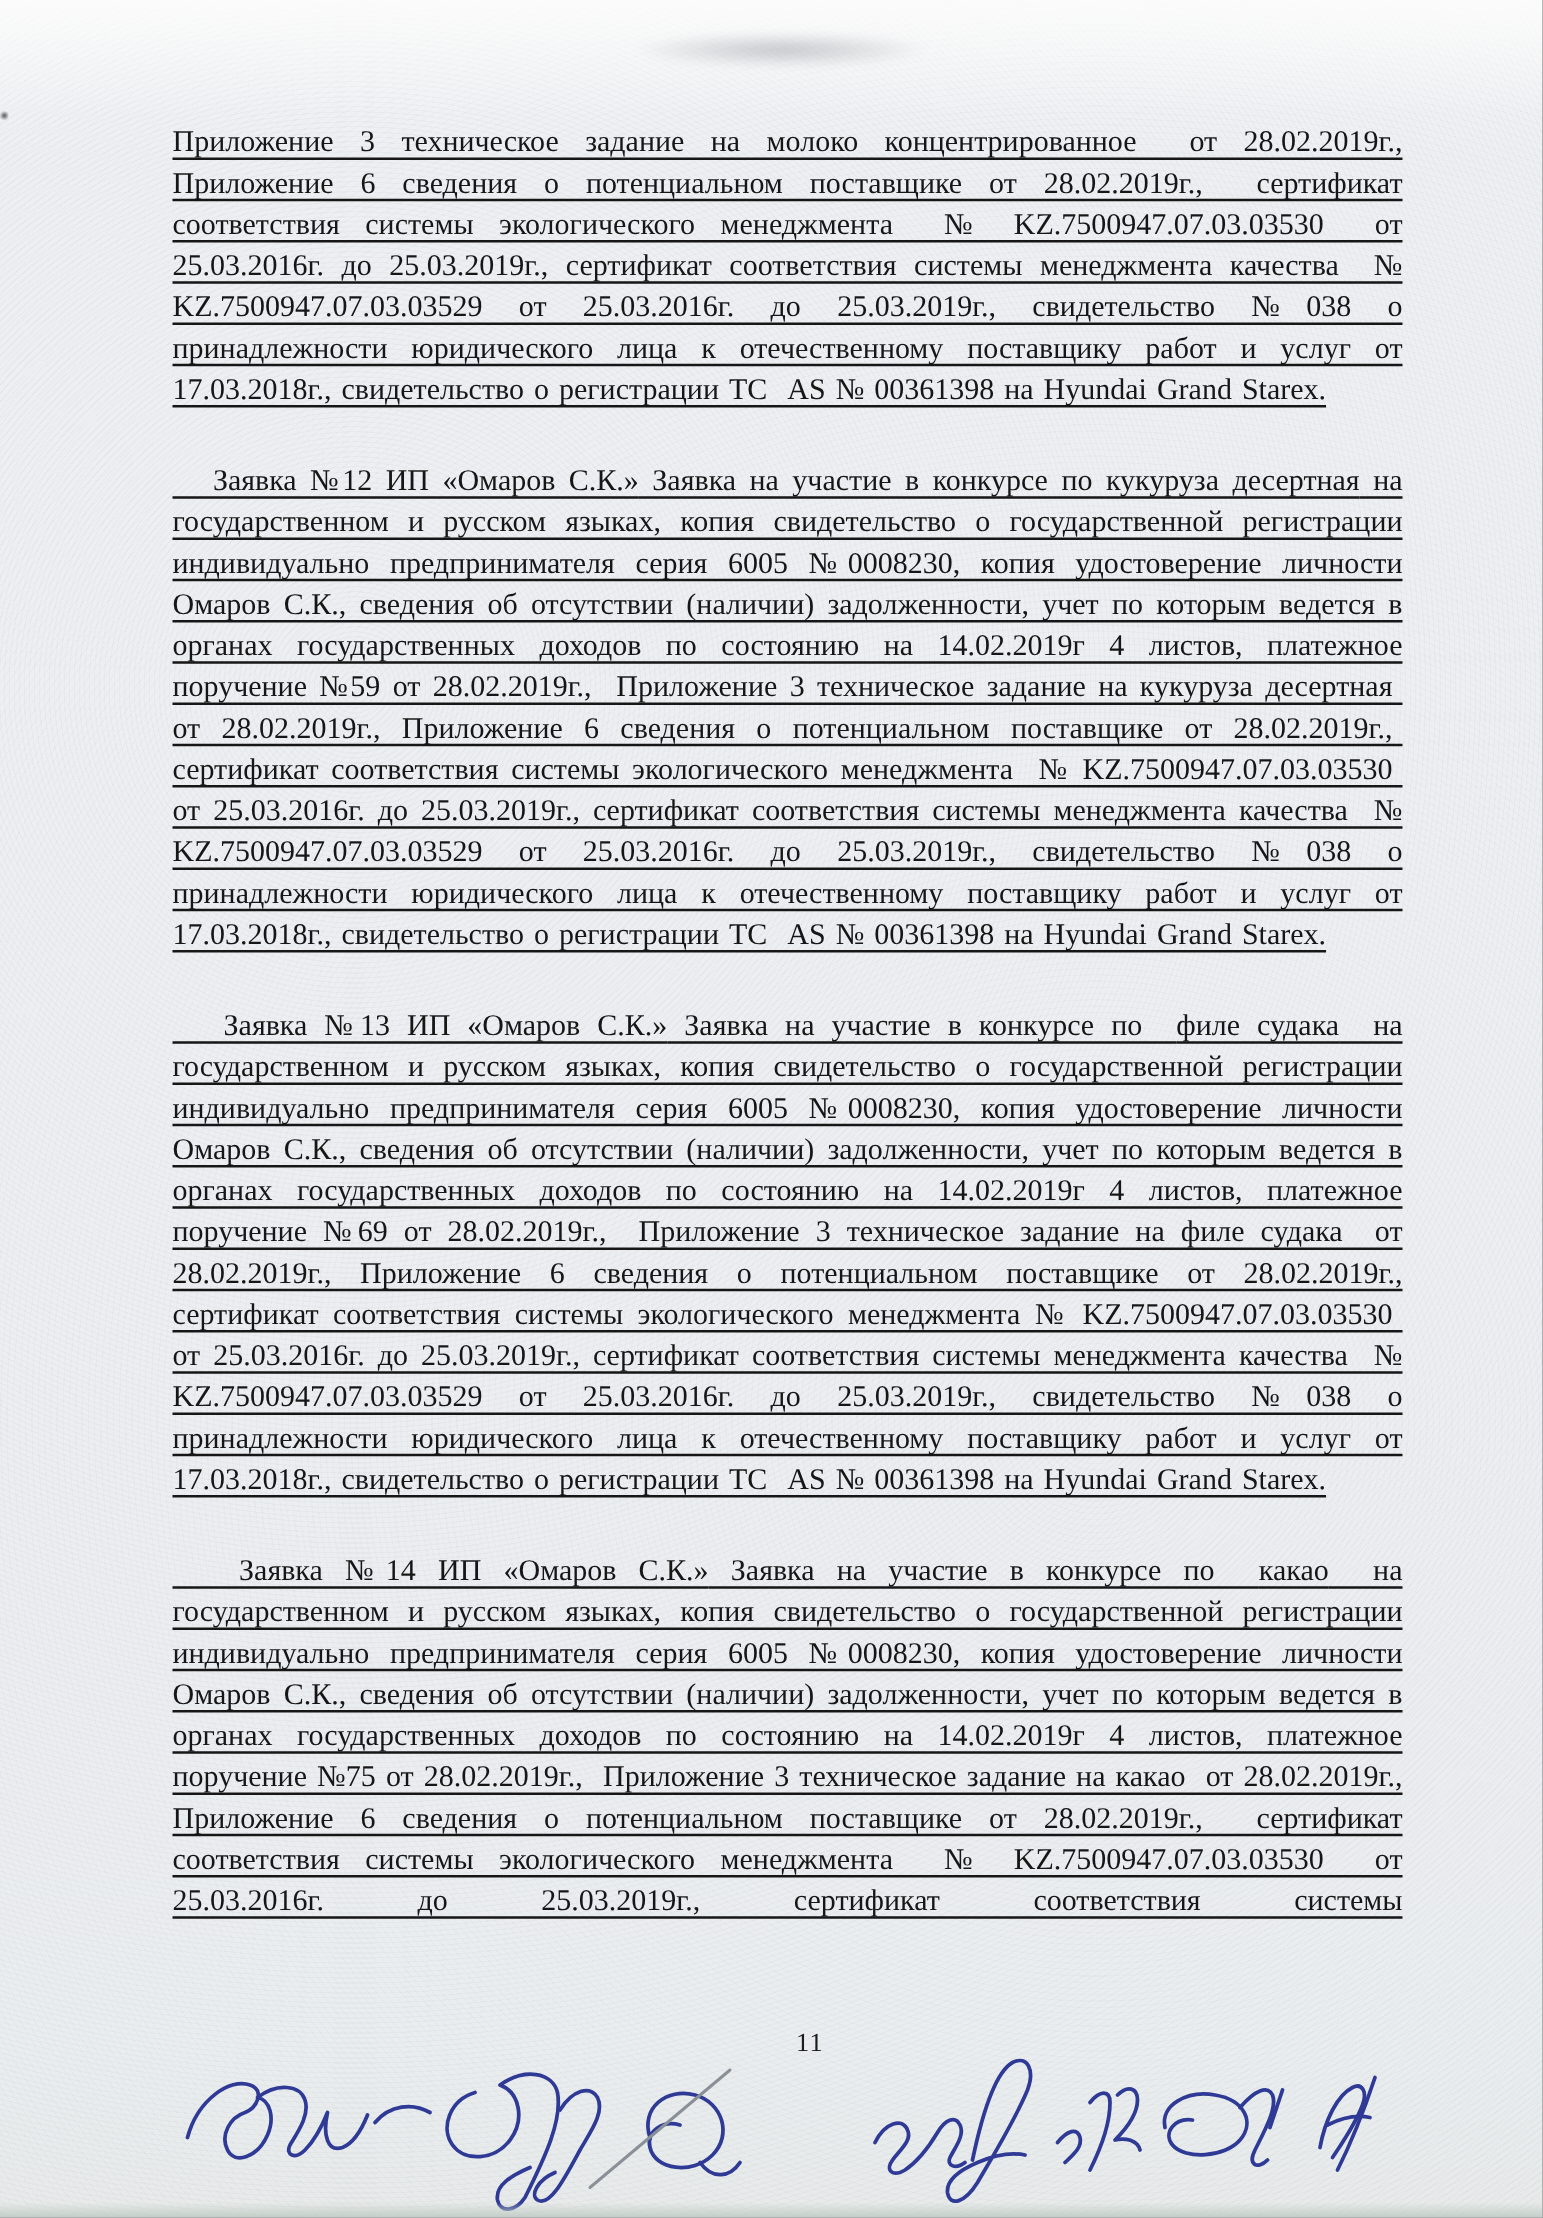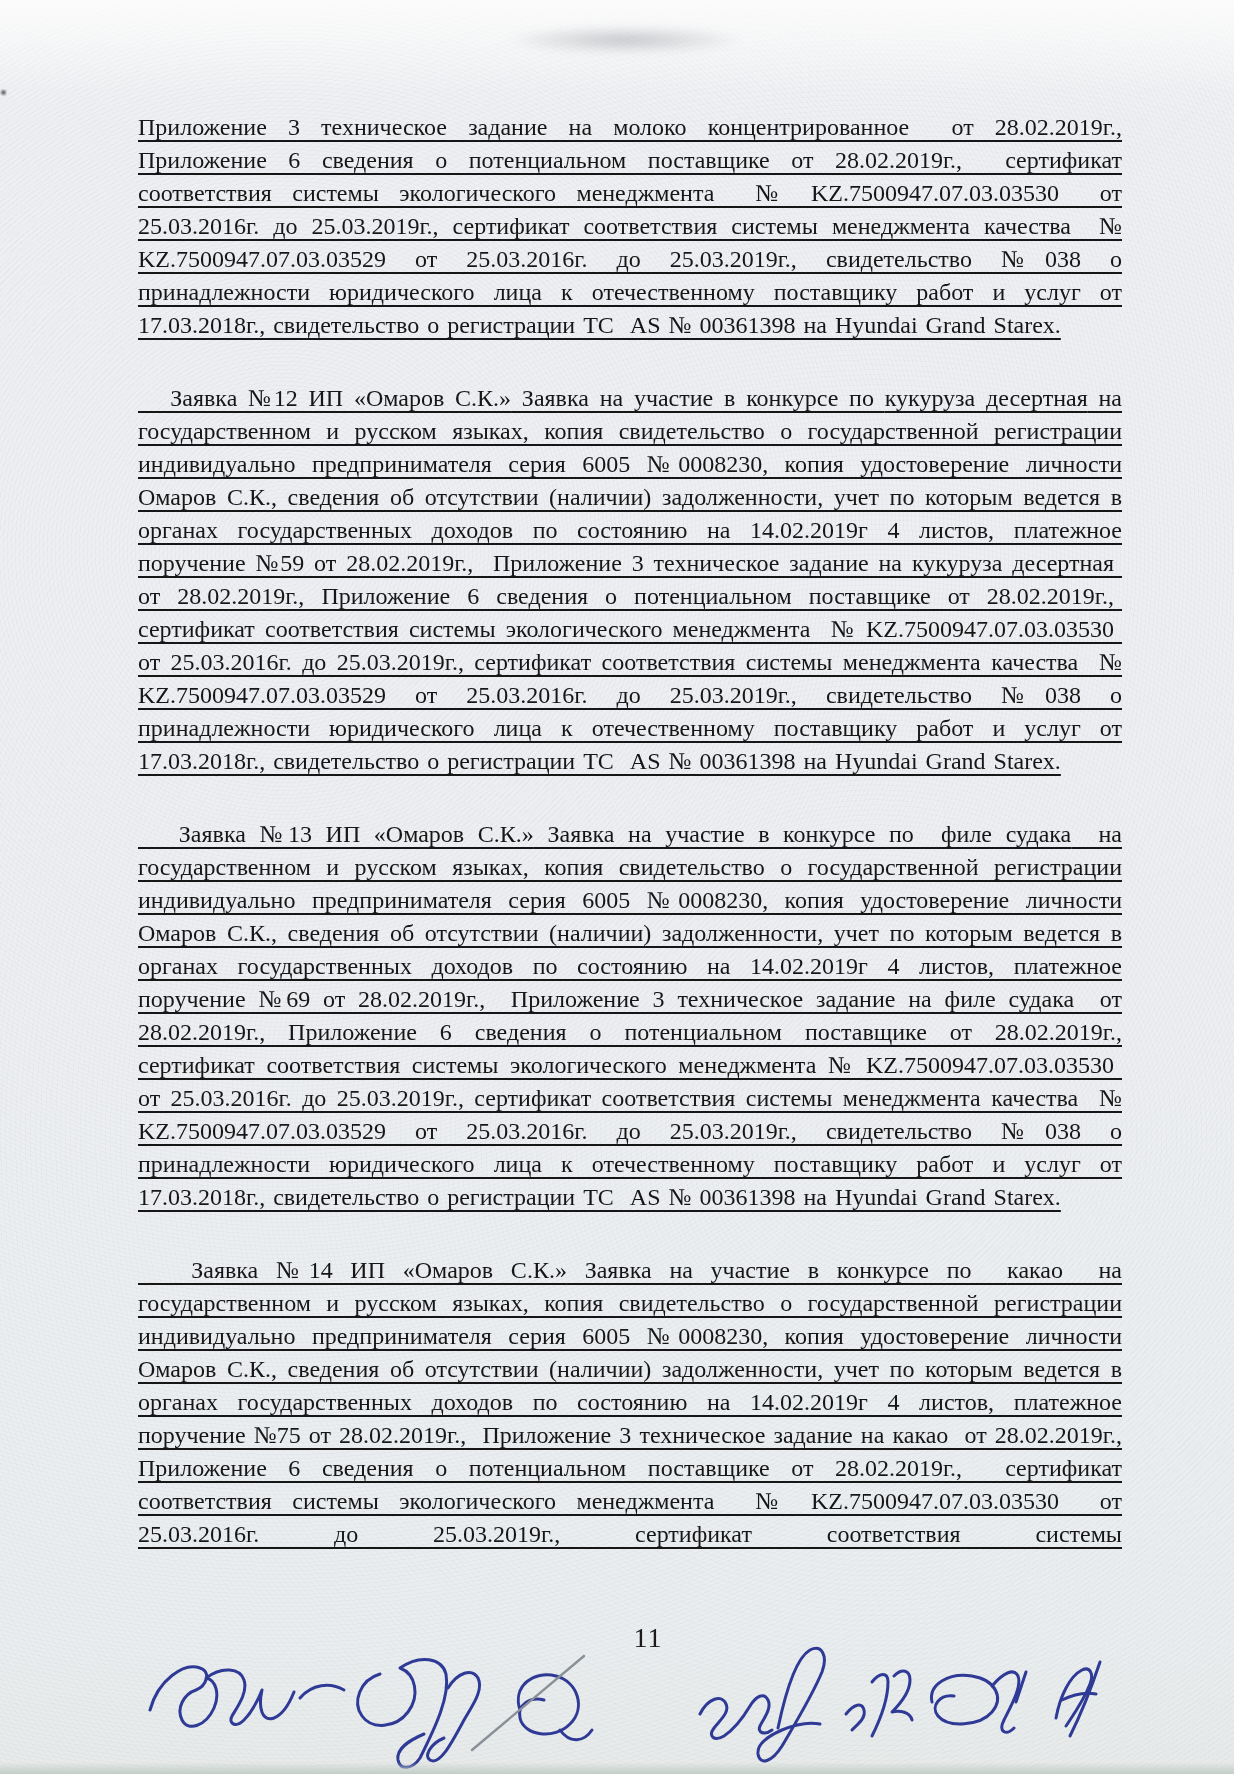--- a/index.html
+++ b/index.html
@@ -28,37 +28,37 @@
   }
   .scan-speck{
     position:absolute;left:0;top:88px;width:7px;height:9px;
     background:radial-gradient(circle, rgba(40,42,46,0.75), rgba(40,42,46,0) 70%);
   }
   .bottom-band{
     position:absolute;left:0;right:0;bottom:0;height:12px;
     background:linear-gradient(180deg, rgba(178,194,186,0), #c3cec7);
   }
   .doc-text{
-    position:absolute;left:138px;top:111px;width:984px;
+    position:absolute;left:138px;top:98px;width:984px;
     font-size:24px;line-height:33px;
     word-spacing:2px;
   }
   .para{
     margin:0 0 40px 0;
     text-align:justify;
     text-decoration:underline;
     text-decoration-thickness:1.5px;
     text-underline-offset:5px;
     text-decoration-skip-ink:none;
   }
   .para.justify-last{ text-align-last:justify; }
   .b{ font-weight:normal; }
   .page-number{
     position:absolute;top:1622px;left:598px;width:100px;
-    text-align:center;font-size:28px;letter-spacing:1px;color:#1b1b1b;
+    text-align:center;font-size:21px;letter-spacing:1px;color:#1b1b1b;
   }
   .signatures-svg{ position:absolute;left:0;top:1610px; }
   .signatures-svg path{ fill:none;stroke-linecap:round;stroke-linejoin:round; }
   .ink{ stroke-width:3; }
   .pen{ stroke-width:2.4; }
 </style>
 </head>
 <body>
 
 <div class="page">

